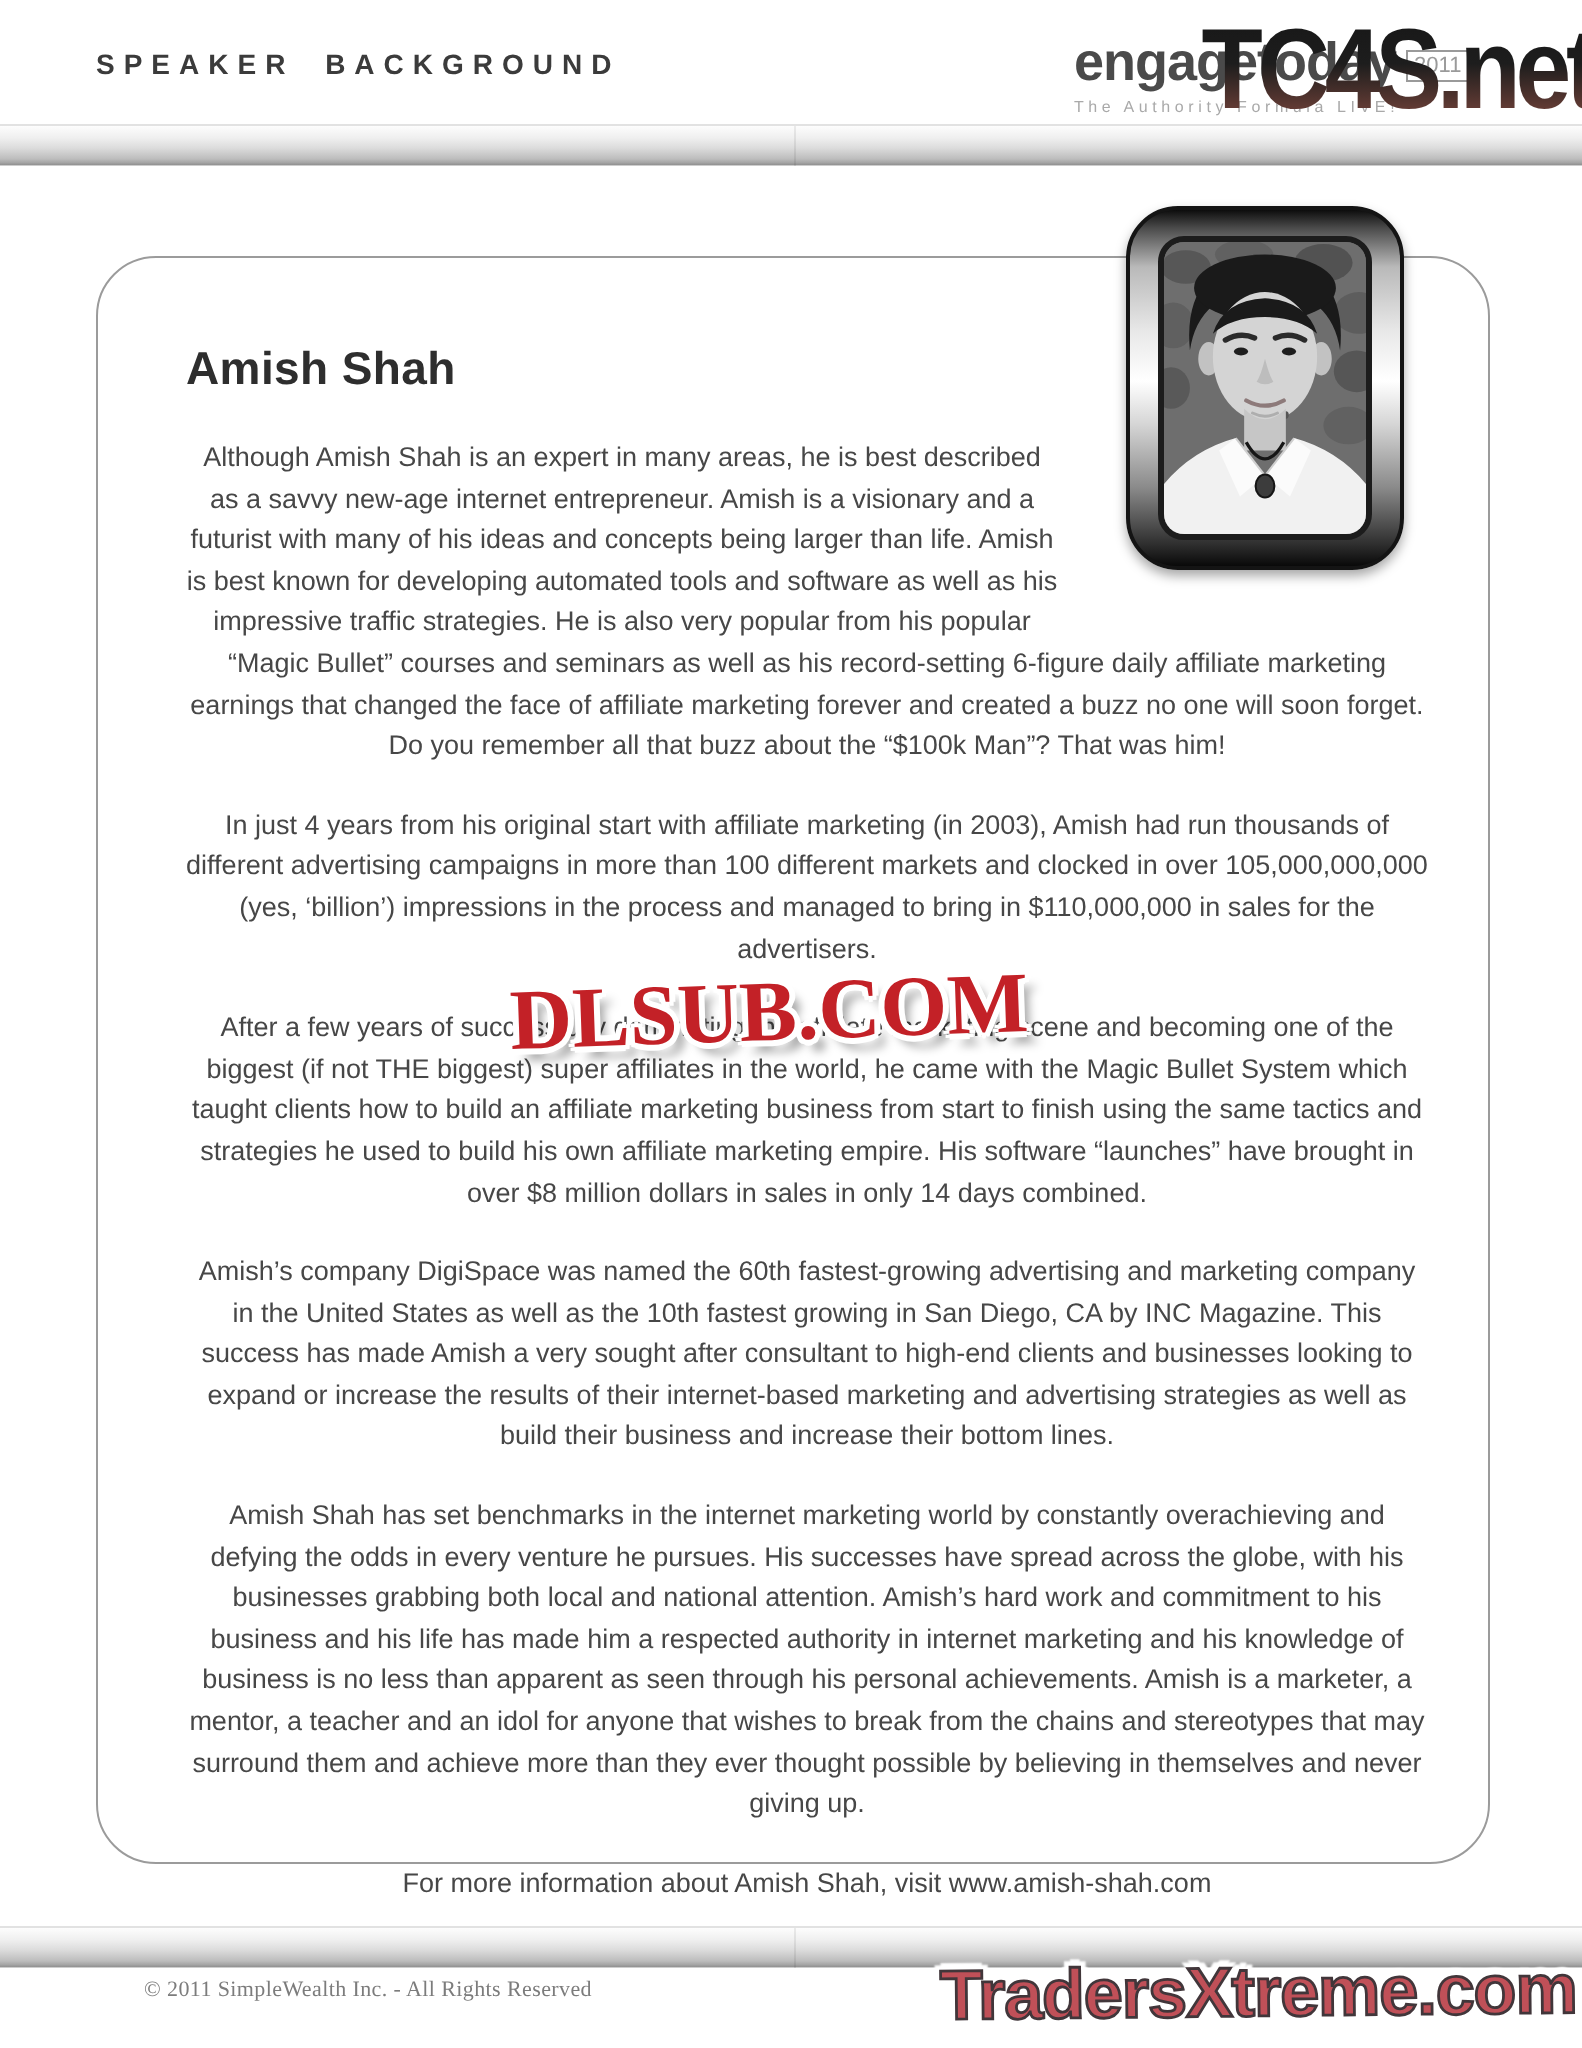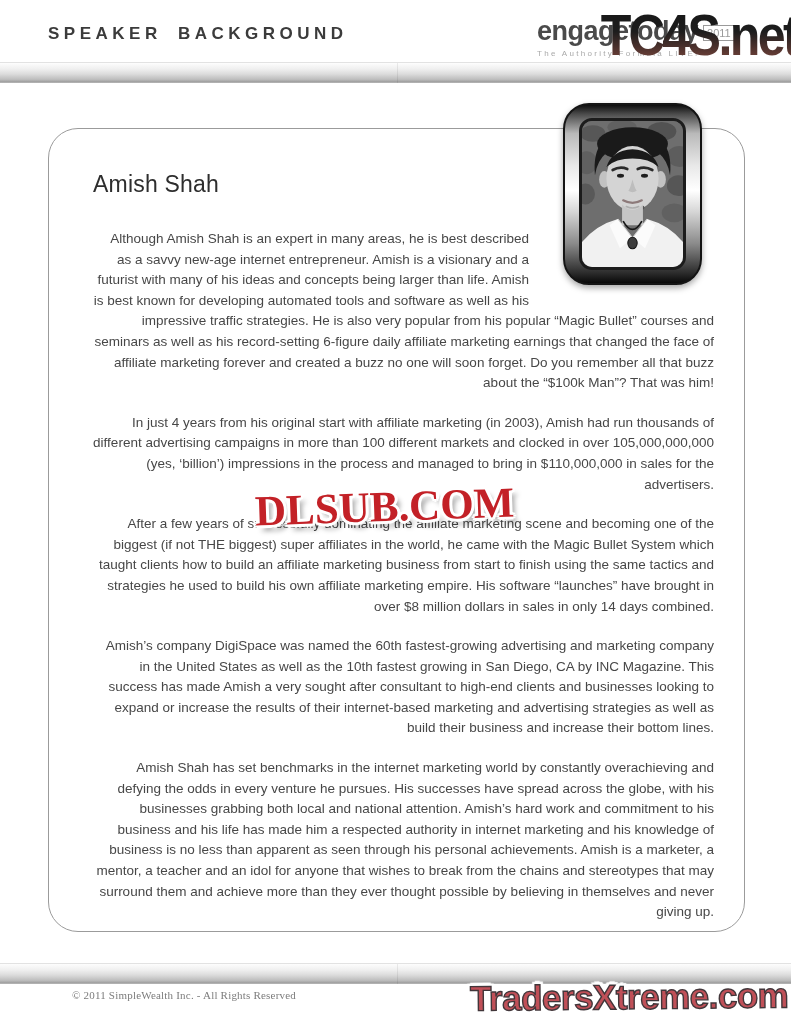--- a/index.html
+++ b/index.html
@@ -7,21 +7,21 @@
   body {
     position:relative;
     background:#ffffff;
     font-family:"Liberation Sans", sans-serif;
     overflow:hidden;
   }
 
   
   .header-title {
     position:absolute; left:48px; top:24px;
-    font-size:17px; font-weight:bold; color:#3b3b3b;
+    font-size:14px; font-weight:bold; color:#3b3b3b;
     letter-spacing:4.5px; word-spacing:7px;
   }
   .logo-block { position:absolute; left:537px; top:16px; width:215px; }
   .brand-row { display:flex; align-items:center; }
   .brand-text {
     font-size:27px; font-weight:bold; color:#4a4a4a; letter-spacing:-0.5px;
   }
   .year-box {
     margin-left:5px; margin-top:2px;
     border:1px solid #9a9a9a; color:#9a9a9a;
@@ -49,26 +49,26 @@
   .card {
     position:absolute; left:48px; top:128px; width:697px; height:804px;
     background:#ffffff; border:1px solid #9b9b9b; border-radius:30px;
     z-index:1;
   }
   .card-content {
     position:absolute; left:44px; top:42px; width:621px;
   }
   .photo-spacer { float:right; width:185px; height:132px; }
   .bio-title {
-    font-size:23px; font-weight:normal; color:#2e2e2e; letter-spacing:0.2px;
-    margin-bottom:31px;
+    font-size:23px; font-weight:bold; color:#2e2e2e; letter-spacing:0.2px;
+    margin-bottom:21px;
   }
   .bio-p {
     font-size:13.5px; line-height:20.6px; color:#474747;
-    margin-bottom:19px; text-align:right;
+    margin-bottom:19px; text-align:center;
   }
 
   
   .photo-frame {
     position:absolute; left:563px; top:103px; width:139px; height:182px;
     border-radius:26px; z-index:10;
     border:2px solid #141414;
     background:linear-gradient(180deg,
       #0d0d0d 0%, #4a4a4a 5%, #b9b9b9 16%, #e8e8e8 34%,
       #ffffff 48%, #d6d6d6 60%, #8a8a8a 78%, #2e2e2e 94%, #090909 100%);
@@ -140,20 +140,21 @@
 
 <div class="card">
   <div class="card-content">
     <div class="photo-spacer"></div>
     <h1 class="bio-title">Amish Shah</h1>
     <p class="bio-p">Although Amish Shah is an expert in many areas, he is best described as a savvy new-age internet entrepreneur. Amish is a visionary and a futurist with many of his ideas and concepts being larger than life. Amish is best known for developing automated tools and software as well as his impressive traffic strategies. He is also very popular from his popular “Magic Bullet” courses and seminars as well as his record-setting 6-figure daily affiliate marketing earnings that changed the face of affiliate marketing forever and created a buzz no one will soon forget. Do you remember all that buzz about the “$100k Man”? That was him!</p>
     <p class="bio-p">In just 4 years from his original start with affiliate marketing (in 2003), Amish had run thousands of different advertising campaigns in more than 100 different markets and clocked in over 105,000,000,000 (yes, ‘billion’) impressions in the process and managed to bring in $110,000,000 in sales for the advertisers.</p>
     <p class="bio-p">After a few years of successfully dominating the affiliate marketing scene and becoming one of the biggest (if not THE biggest) super affiliates in the world, he came with the Magic Bullet System which taught clients how to build an affiliate marketing business from start to finish using the same tactics and strategies he used to build his own affiliate marketing empire. His software “launches” have brought in over $8 million dollars in sales in only 14 days combined.</p>
     <p class="bio-p">Amish’s company DigiSpace was named the 60th fastest-growing advertising and marketing company in the United States as well as the 10th fastest growing in San Diego, CA by INC Magazine. This success has made Amish a very sought after consultant to high-end clients and businesses looking to expand or increase the results of their internet-based marketing and advertising strategies as well as build their business and increase their bottom lines.</p>
     <p class="bio-p">Amish Shah has set benchmarks in the internet marketing world by constantly overachieving and defying the odds in every venture he pursues. His successes have spread across the globe, with his businesses grabbing both local and national attention. Amish’s hard work and commitment to his business and his life has made him a respected authority in internet marketing and his knowledge of business is no less than apparent as seen through his personal achievements. Amish is a marketer, a mentor, a teacher and an idol for anyone that wishes to break from the chains and stereotypes that may surround them and achieve more than they ever thought possible by believing in themselves and never giving up.</p>
+    <p class="bio-p">For more information about Amish Shah, visit www.amish-shah.com</p>
   </div>
 </div>
 
 <div class="photo-frame">
   <div class="photo-inner">
     <svg viewBox="0 0 100 140" preserveAspectRatio="xMidYMid slice">
 
       <rect x="0" y="0" width="100" height="140" fill="#6e6e6e"></rect>
       <ellipse cx="12" cy="12" rx="12" ry="8" fill="#575757"></ellipse>
       <ellipse cx="40" cy="6" rx="14" ry="7" fill="#616161"></ellipse>

